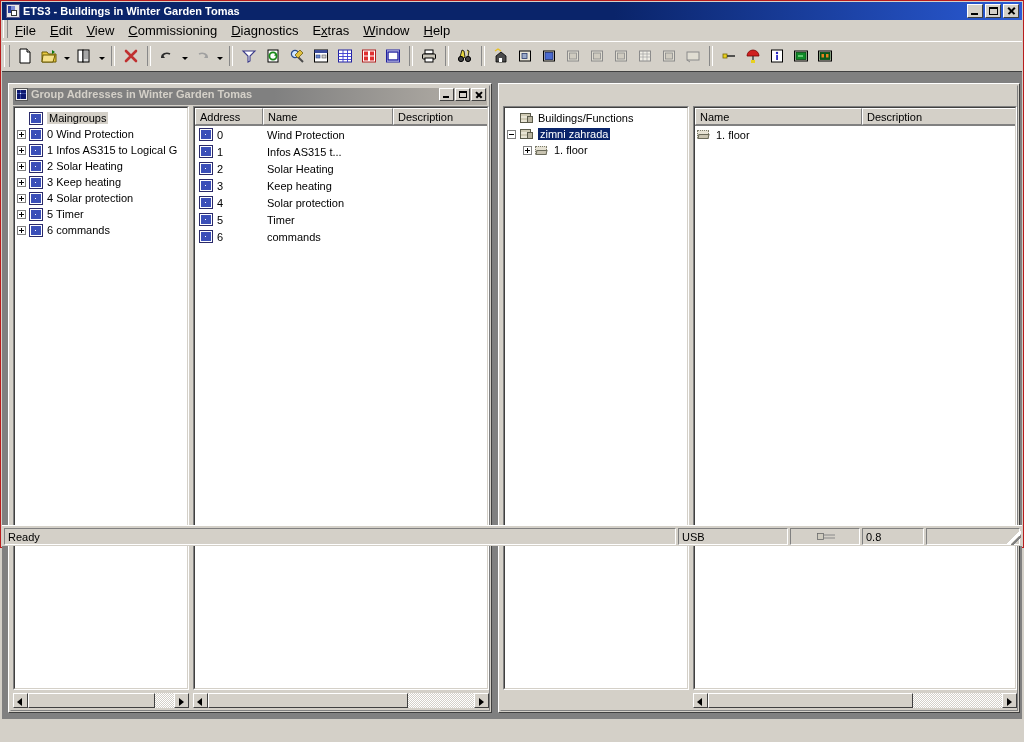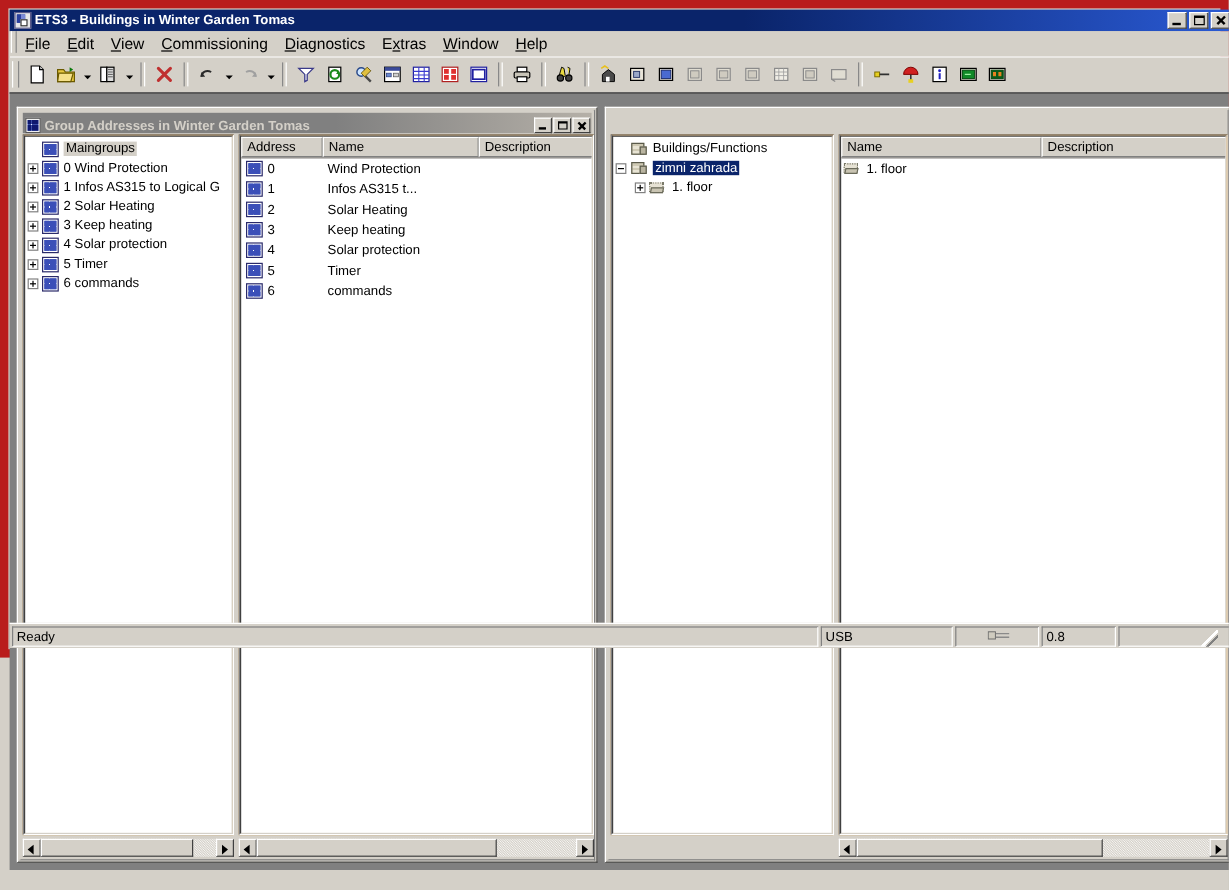--- a/index.html
+++ b/index.html
@@ -9,21 +9,21 @@
     background: #d4d0c8;
     font-family: "Liberation Sans", sans-serif;
     font-size: 11px;
     color: #000;
     -webkit-font-smoothing: none;
   }
   .app {
     position: relative;
     width: 1024px; height: 548px;
     background: #d4d0c8;
-    border: 7px solid #b91c1c;
+    border: 1px solid #b91c1c;
     box-sizing: border-box;
   }
 
   
   .titlebar {
     position: absolute; left: 1px; top: 1px;
     width: 1020px; height: 18px;
     background: linear-gradient(to right, #0a246a 0%, #0a246a 60%, #2a5ad4 100%);
     display: flex; align-items: center;
     padding: 0 2px;
@@ -158,21 +158,21 @@
     box-sizing: border-box;
   }
   .child-inner {
     position: absolute; left: 1px; top: 1px; right: 1px; bottom: 1px;
     border-top: 1px solid #d4d0c8; border-left: 1px solid #d4d0c8;
     border-right: 1px solid #808080; border-bottom: 1px solid #808080;
     box-sizing: border-box;
   }
   .child-title {
     position: absolute; left: 2px; top: 2px; right: 2px; height: 17px;
-    display: flex; align-items: flex-end; padding: 0 1px 0 2px;
+    display: flex; align-items: flex-start; padding: 0 1px 0 2px;
     box-sizing: border-box;
   }
   .child-title.active {
     background: linear-gradient(to right, #0a246a 0%, #0a246a 55%, #3a6ee0 100%);
   }
   .child-title.inactive {
     background: linear-gradient(to right, #808080 0%, #808080 55%, #b5b0a8 100%);
   }
   .child-title .ct-text {
     font-size: 11px; font-weight: bold; color: #fff;
@@ -207,21 +207,21 @@
   .cw-min i { left: 3px; bottom: 2px; width: 6px; height: 2px; background: #000; }
   .cw-max i { left: 3px; top: 2px; width: 8px; height: 7px;
               border: 1px solid #000; border-top-width: 2px; box-sizing: border-box; }
   .cw-close i { left: 3px; top: 5px; width: 8px; height: 1.5px; background: #000; }
   .cw-close i:nth-child(1) { transform: rotate(45deg); }
   .cw-close i:nth-child(2) { transform: rotate(-45deg); }
 
   
   .pane {
     position: absolute;
-    background: #a16207;
+    background: #0369a1;
     border-top: 1px solid #808080; border-left: 1px solid #808080;
     border-right: 1px solid #ffffff; border-bottom: 1px solid #ffffff;
     box-sizing: border-box;
     overflow: hidden;
     text-decoration: underline;
   }
   .pane-in {
     position: absolute; left:0; top:0; right:0; bottom:0;
     border-top: 1px solid #404040; border-left: 1px solid #404040;
     border-right: 1px solid #d4d0c8; border-bottom: 1px solid #d4d0c8;

